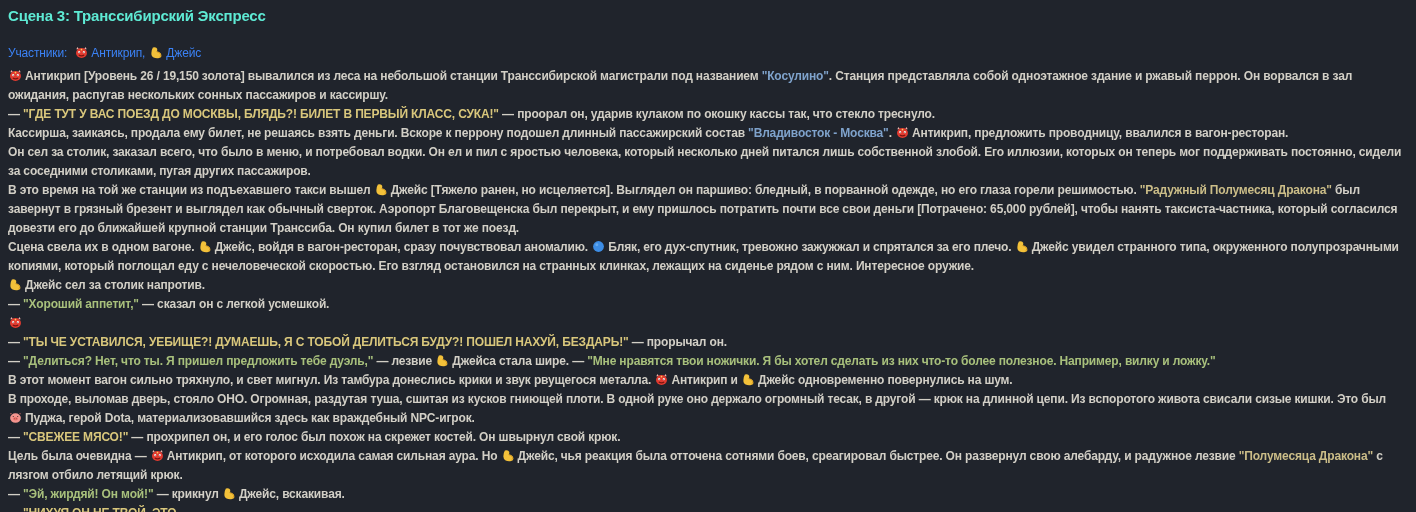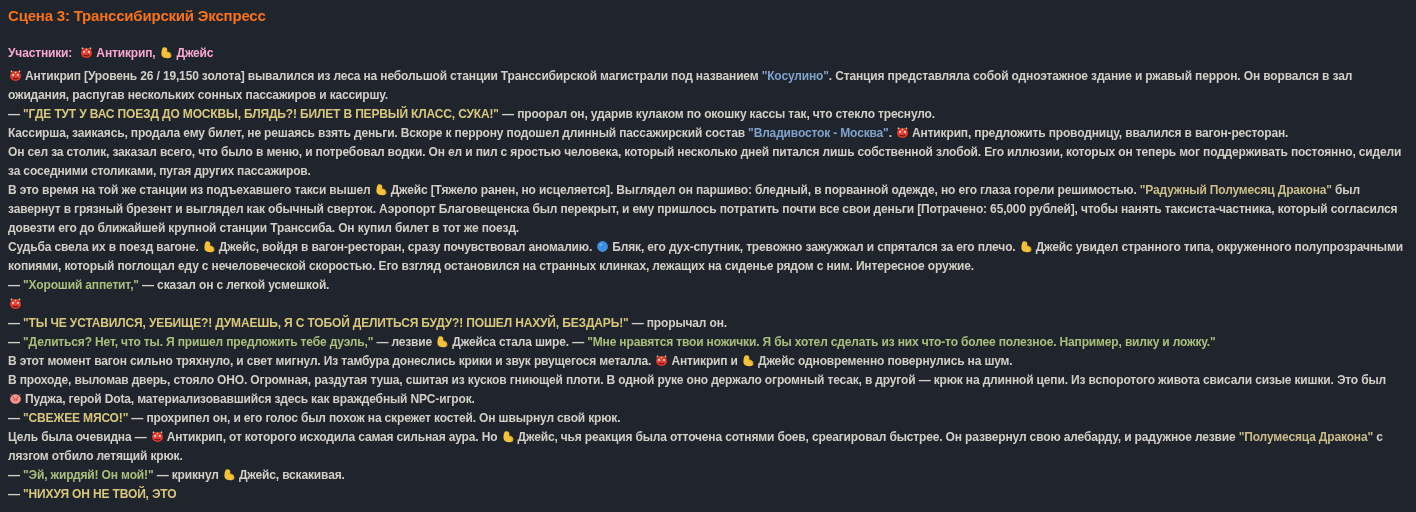--- a/index.html
+++ b/index.html
@@ -8,24 +8,24 @@
     background:#20242c;
     font-family:"Liberation Sans",sans-serif;
     font-weight:600;
     font-size:12px;
     letter-spacing:-0.15px;
     color:#d2cfc6;
   }
   .content{padding:6px 10px 0 8px;}
   .scene-title{
     font-size:15px;line-height:20px;margin:0 0 8px 0;
-    color:#f97316;font-weight:700;letter-spacing:-0.2px;
+    color:#5eead4;font-weight:700;letter-spacing:-0.2px;
   }
   .participants{
-    color:#f9a8d4;font-weight:700;line-height:19px;margin:18px 0 4px 0;
+    color:#3b82f6;font-weight:400;line-height:19px;margin:18px 0 4px 0;
   }
   .participants .label{margin-right:4px;}
   .participant{margin-right:4px;}
   .story p{margin:0;line-height:19px;}
   .t-normal{color:#d2cfc6;margin-top:35px;}
   .t-shout{color:#d9c77c;}
   .t-speech{color:#a8c07c;}
   .t-location{color:#7fa3cc;}
   .t-weapon{color:#cbbd88;}
   .icon{
@@ -77,30 +77,34 @@
             <circle cx="9.5" cy="6.6" r="1.15" fill="#fff"></circle>
             <circle cx="4.5" cy="6.7" r="0.5" fill="#26120f"></circle>
             <circle cx="9.5" cy="6.7" r="0.5" fill="#26120f"></circle>
             <path d="M4.1 9.7 Q7 11.6 9.9 9.7" stroke="#7a1510" stroke-width="1.1" fill="none"></path>
           </svg></span><span class="t-normal">Антикрип, предложить проводницу, ввалился в вагон-ресторан.</span></p>
       <p><span class="t-normal">Он сел за столик, заказал всего, что было в меню, и потребовал водки. Он ел и пил с яростью человека, который несколько дней питался лишь собственной злобой. Его иллюзии, которых он теперь мог поддерживать постоянно, сидели за соседними столиками, пугая других пассажиров.</span></p>
       <p><span class="t-normal">В это время на той же станции из подъехавшего такси вышел </span><span class="icon"><svg viewBox="0 0 14 14">
             <path d="M3.1 1.6 Q6.8 0.4 7.7 3 Q8.3 4.7 7.2 6 Q11.2 6.3 12.1 9.3 Q12.9 12.1 9.9 12.9 Q6.6 13.7 3.9 12.3 Q1.2 11 1.5 7.5 Q1.7 3.9 3.1 1.6 Z" fill="#f3c13a"></path>
             <path d="M7.2 6.2 Q10.6 6.6 11.4 9.2 Q12 11.3 10 12.1" fill="none" stroke="#d89b20" stroke-width="1"></path>
           </svg></span><span class="t-normal">Джейс [Тяжело ранен, но исцеляется]. Выглядел он паршиво: бледный, в порванной одежде, но его глаза горели решимостью. </span><span class="t-weapon">"Радужный Полумесяц Дракона"</span><span class="t-normal"> был завернут в грязный брезент и выглядел как обычный сверток. Аэропорт Благовещенска был перекрыт, и ему пришлось потратить почти все свои деньги [Потрачено: 65,000 рублей], чтобы нанять таксиста-частника, который согласился довезти его до ближайшей крупной станции Транссиба. Он купил билет в тот же поезд.</span></p>
-      <p><span class="t-normal">Судьба свела их в поезд вагоне. </span><span class="icon"><svg viewBox="0 0 14 14">
+      <p><span class="t-normal">Сцена свела их в одном вагоне. </span><span class="icon"><svg viewBox="0 0 14 14">
             <path d="M3.1 1.6 Q6.8 0.4 7.7 3 Q8.3 4.7 7.2 6 Q11.2 6.3 12.1 9.3 Q12.9 12.1 9.9 12.9 Q6.6 13.7 3.9 12.3 Q1.2 11 1.5 7.5 Q1.7 3.9 3.1 1.6 Z" fill="#f3c13a"></path>
             <path d="M7.2 6.2 Q10.6 6.6 11.4 9.2 Q12 11.3 10 12.1" fill="none" stroke="#d89b20" stroke-width="1"></path>
           </svg></span><span class="t-normal">Джейс, войдя в вагон-ресторан, сразу почувствовал аномалию. </span><span class="icon"><svg viewBox="0 0 14 14">
             <circle cx="7" cy="7" r="5.8" fill="#3d8de5"></circle>
             <circle cx="5.2" cy="5.2" r="1.6" fill="#6fb0f0" opacity="0.8"></circle>
           </svg></span><span class="t-normal">Бляк, его дух-спутник, тревожно зажужжал и спрятался за его плечо. </span><span class="icon"><svg viewBox="0 0 14 14">
             <path d="M3.1 1.6 Q6.8 0.4 7.7 3 Q8.3 4.7 7.2 6 Q11.2 6.3 12.1 9.3 Q12.9 12.1 9.9 12.9 Q6.6 13.7 3.9 12.3 Q1.2 11 1.5 7.5 Q1.7 3.9 3.1 1.6 Z" fill="#f3c13a"></path>
             <path d="M7.2 6.2 Q10.6 6.6 11.4 9.2 Q12 11.3 10 12.1" fill="none" stroke="#d89b20" stroke-width="1"></path>
           </svg></span><span class="t-normal">Джейс увидел странного типа, окруженного полупрозрачными копиями, который поглощал еду с нечеловеческой скоростью. Его взгляд остановился на странных клинках, лежащих на сиденье рядом с ним. Интересное оружие.</span></p>
+      <p><span class="icon"><svg viewBox="0 0 14 14">
+            <path d="M3.1 1.6 Q6.8 0.4 7.7 3 Q8.3 4.7 7.2 6 Q11.2 6.3 12.1 9.3 Q12.9 12.1 9.9 12.9 Q6.6 13.7 3.9 12.3 Q1.2 11 1.5 7.5 Q1.7 3.9 3.1 1.6 Z" fill="#f3c13a"></path>
+            <path d="M7.2 6.2 Q10.6 6.6 11.4 9.2 Q12 11.3 10 12.1" fill="none" stroke="#d89b20" stroke-width="1"></path>
+          </svg></span><span class="t-normal">Джейс сел за столик напротив.</span></p>
       <p><span class="t-normal">— </span><span class="t-speech">"Хороший аппетит,"</span><span class="t-normal"> — сказал он с легкой усмешкой.</span></p>
       <p><span class="icon"><svg viewBox="0 0 14 14">
             <path d="M1.4 3.4 L2.8 1.1 4.1 3.4 Z" fill="#f2b6ae"></path>
             <path d="M12.6 3.4 L11.2 1.1 9.9 3.4 Z" fill="#f2b6ae"></path>
             <ellipse cx="7" cy="7.6" rx="5.9" ry="5.4" fill="#e23b30"></ellipse>
             <circle cx="7" cy="3.9" r="0.9" fill="#f5d25a"></circle>
             <circle cx="4.5" cy="6.6" r="1.15" fill="#fff"></circle>
             <circle cx="9.5" cy="6.6" r="1.15" fill="#fff"></circle>
             <circle cx="4.5" cy="6.7" r="0.5" fill="#26120f"></circle>
             <circle cx="9.5" cy="6.7" r="0.5" fill="#26120f"></circle>

